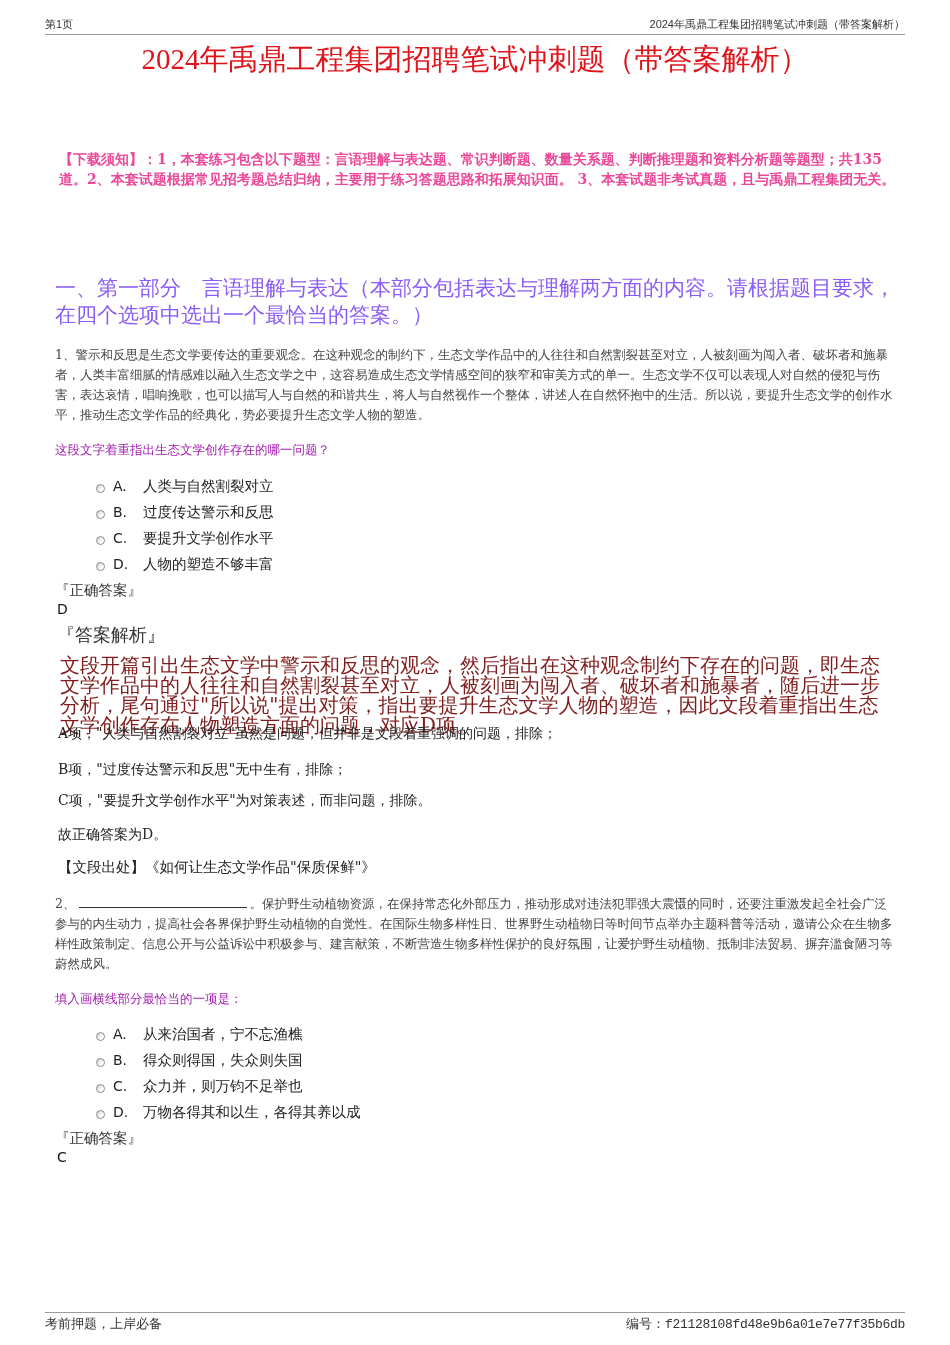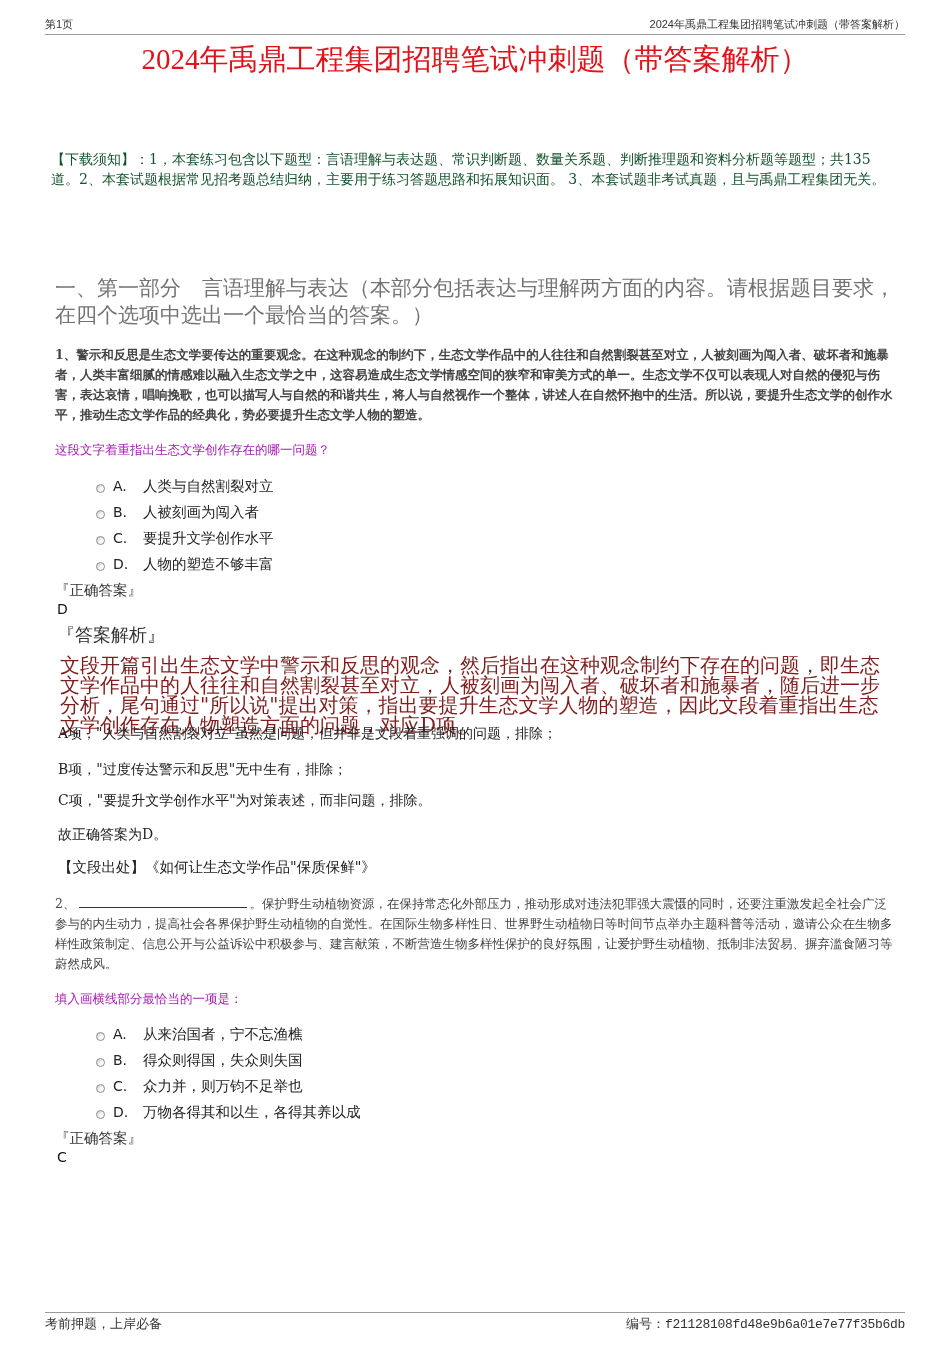--- a/index.html
+++ b/index.html
@@ -38,36 +38,37 @@
       text-align: center;
       font-family: "Liberation Serif", "DejaVu Serif", serif;
       font-size: 29px;
       color: #e0131a;
       letter-spacing: 0px;
       margin: 0;
       font-weight: normal;
     }
     .notice {
       position: absolute;
-      left: 51px;
+      left: 59px;
       width: 845px;
       top: 149px;
       font-size: 14px;
       line-height: 20px;
-      color: #14532d;
-      margin: 0;
+      color: #ec4899;
+      margin: 0;
+      font-weight: bold;
     }
     .section-heading {
       position: absolute;
       left: 55px;
       width: 840px;
       top: 275px;
       font-size: 21px;
       line-height: 27px;
-      color: #737373;
+      color: #8b5cf6;
       margin: 0;
       font-weight: normal;
     }
     .q-text {
       position: absolute;
       left: 55px;
       width: 840px;
       font-size: 12.5px;
       line-height: 20px;
       color: #444;
@@ -195,34 +196,34 @@
   <span>2024年禹鼎工程集团招聘笔试冲刺题（带答案解析）</span>
 </div>
 
 <h1 class="doc-title">2024年禹鼎工程集团招聘笔试冲刺题（带答案解析）</h1>
 
 <p class="notice">【下载须知】：1，本套练习包含以下题型：言语理解与表达题、常识判断题、数量关系题、判断推理题和资料分析题等题型；共135道。2、本套试题根据常见招考题总结归纳，主要用于练习答题思路和拓展知识面。 3、本套试题非考试真题，且与禹鼎工程集团无关。</p>
 
 <h2 class="section-heading">一、第一部分　言语理解与表达（本部分包括表达与理解两方面的内容。请根据题目要求，在四个选项中选出一个最恰当的答案。）</h2>
 
 <div>
-  <p class="q-text" style="top:345px;font-weight:bold;"><span>1、</span><span>警示和反思是生态文学要传达的重要观念。在这种观念的制约下，生态文学作品中的人往往和自然割裂甚至对立，人被刻画为闯入者、破坏者和施暴者，人类丰富细腻的情感难以融入生态文学之中，这容易造成生态文学情感空间的狭窄和审美方式的单一。生态文学不仅可以表现人对自然的侵犯与伤害，表达哀情，唱响挽歌，也可以描写人与自然的和谐共生，将人与自然视作一个整体，讲述人在自然怀抱中的生活。所以说，要提升生态文学的创作水平，推动生态文学作品的经典化，势必要提升生态文学人物的塑造。</span></p>
+  <p class="q-text" style="top:345px;"><span>1、</span><span>警示和反思是生态文学要传达的重要观念。在这种观念的制约下，生态文学作品中的人往往和自然割裂甚至对立，人被刻画为闯入者、破坏者和施暴者，人类丰富细腻的情感难以融入生态文学之中，这容易造成生态文学情感空间的狭窄和审美方式的单一。生态文学不仅可以表现人对自然的侵犯与伤害，表达哀情，唱响挽歌，也可以描写人与自然的和谐共生，将人与自然视作一个整体，讲述人在自然怀抱中的生活。所以说，要提升生态文学的创作水平，推动生态文学作品的经典化，势必要提升生态文学人物的塑造。</span></p>
 
   <p class="q-prompt" style="top:442px;">这段文字着重指出生态文学创作存在的哪一问题？</p>
 
   <ul class="options" style="top:473px;">
     <li class="option">
       <span class="radio"></span>
       <span class="opt-letter">A.</span>
       <span class="opt-text">人类与自然割裂对立</span>
     </li>
     <li class="option">
       <span class="radio"></span>
       <span class="opt-letter">B.</span>
-      <span class="opt-text">人被刻画为闯入者</span>
+      <span class="opt-text">过度传达警示和反思</span>
     </li>
     <li class="option">
       <span class="radio"></span>
       <span class="opt-letter">C.</span>
       <span class="opt-text">要提升文学创作水平</span>
     </li>
     <li class="option">
       <span class="radio"></span>
       <span class="opt-letter">D.</span>
       <span class="opt-text">人物的塑造不够丰富</span>

